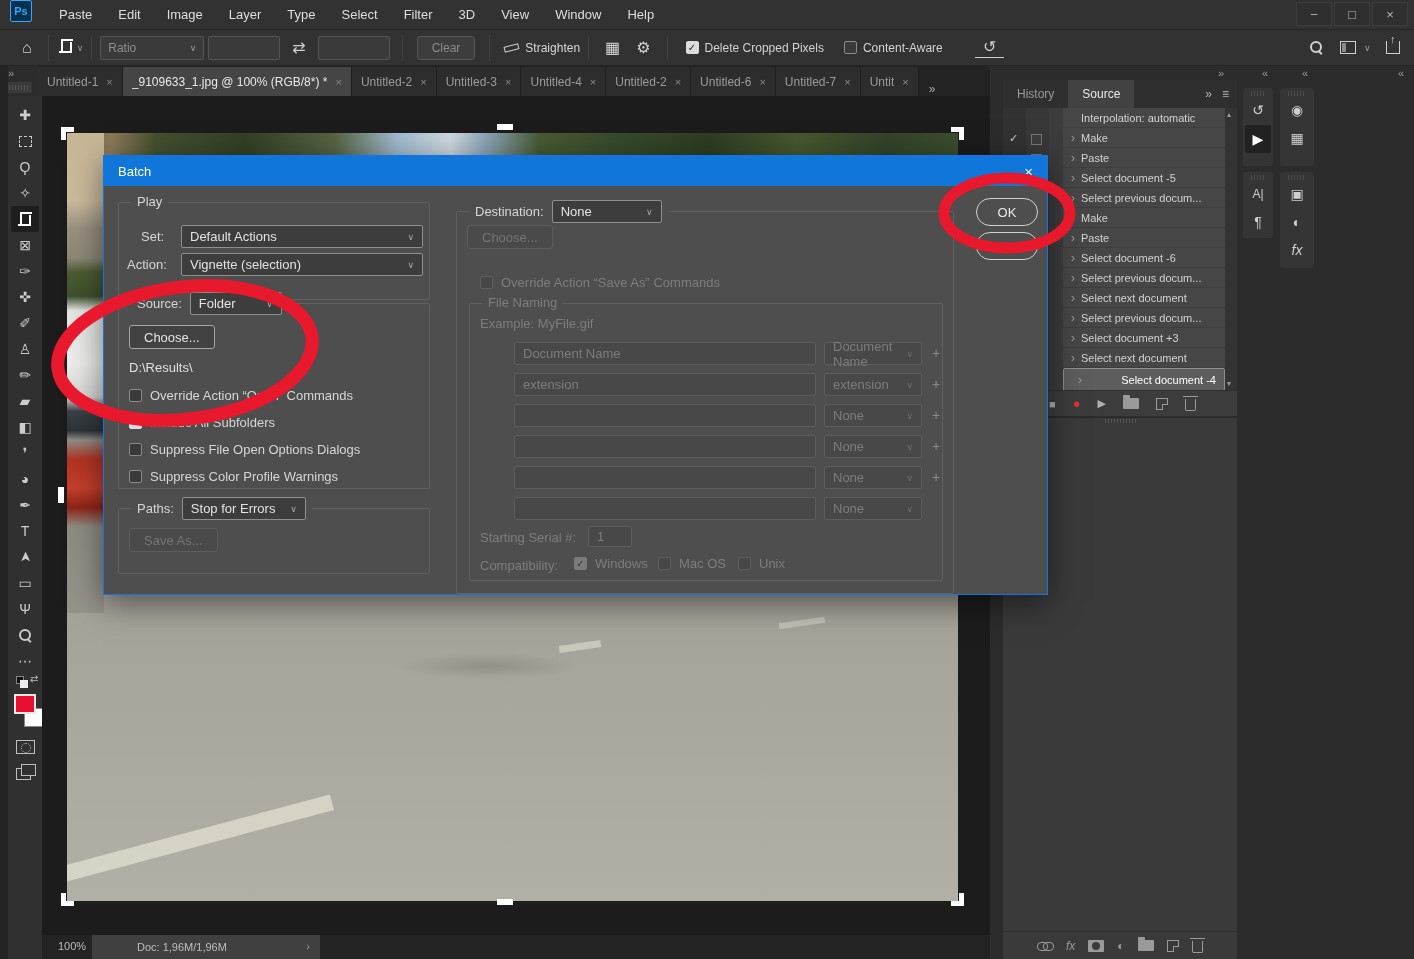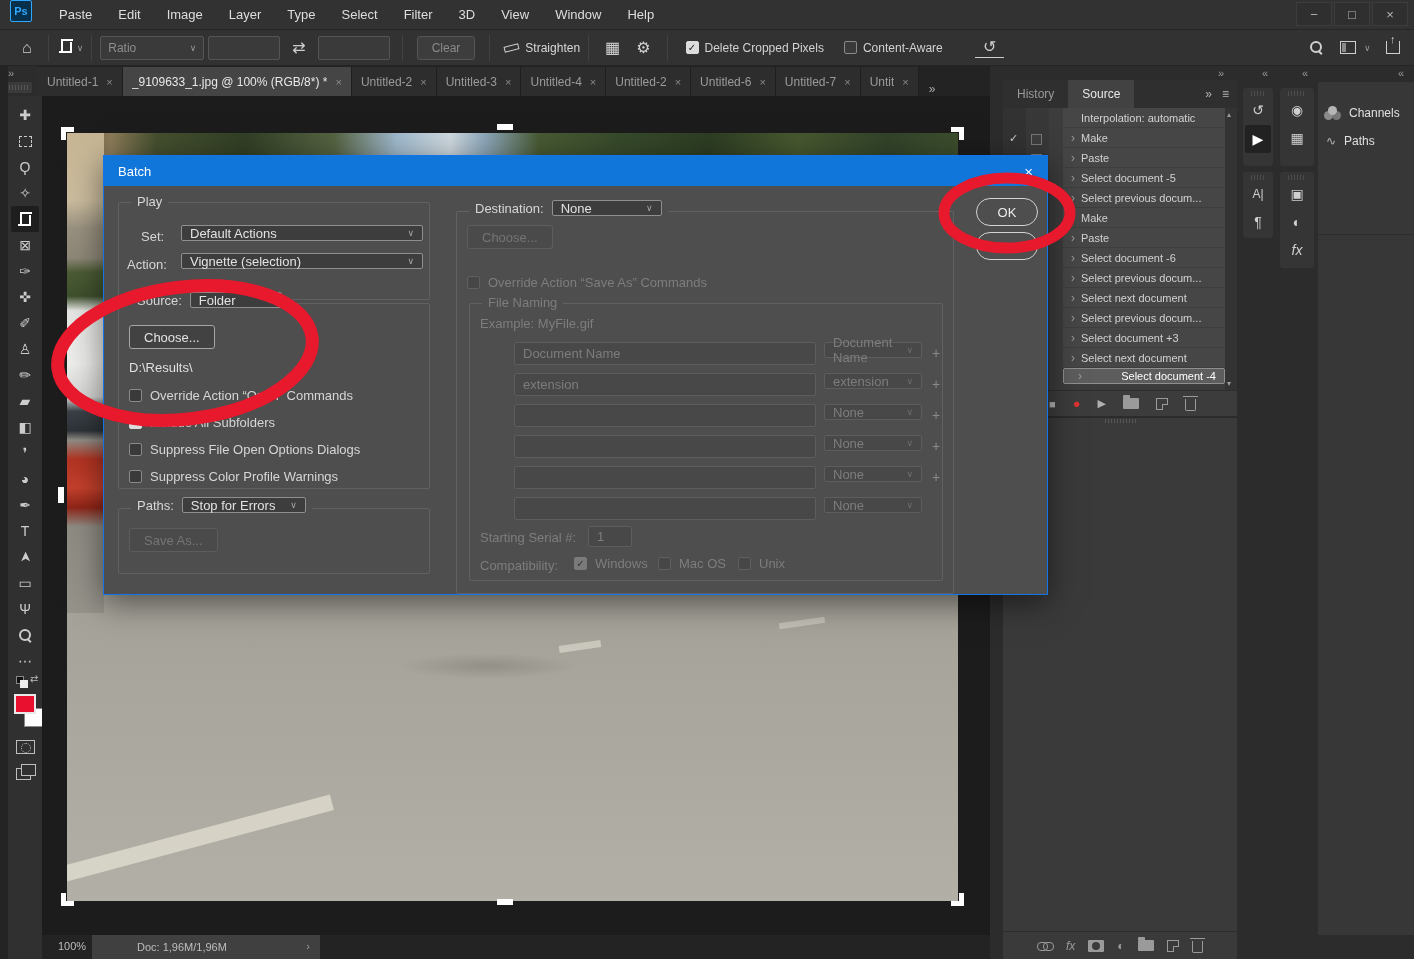--- a/index.html
+++ b/index.html
@@ -172,21 +172,21 @@
          border:1px solid #1473e6; box-shadow:0 8px 30px rgba(0,0,0,.5); z-index:40; font-size:13px; }
   .dlg-title { position:absolute; left:0; top:0; right:0; height:30px; background:#1176d9; color:#fff;
                display:flex; align-items:center; padding:0 14px; font-size:13px; }
   .dlg-x { margin-left:auto; font-size:15px; color:#eaf4ff; }
   .dlg-body { position:absolute; left:0; top:30px; right:0; bottom:0; color:#d9d9d9; }
   .grp { position:absolute; border:1px solid #616161; border-radius:2px; }
   .grp-legend { position:absolute; top:-9px; left:12px; background:#4e4e4e; padding:0 6px; color:#d6d6d6; }
   .grp-head { position:absolute; top:-12px; left:12px; background:#4e4e4e; padding:0 6px; display:flex; align-items:center; gap:8px; }
   .lbl { color:#d6d6d6; }
   .lbl.dim { color:#7d7d7d; }
-  .sel { height:16px; background:#3d3d3d; border:1px solid #8f8f8f; border-radius:2px; color:#e2e2e2;
+  .sel { height:23px; background:#3d3d3d; border:1px solid #8f8f8f; border-radius:2px; color:#e2e2e2;
          display:flex; align-items:center; justify-content:space-between; padding:0 8px; }
   .sel .caret { color:#a8a8a8; font-size:9px; margin-left:6px; }
   .sel.dis { background:#484848; border-color:#5d5d5d; color:#7d7d7d; }
   .sel.dis .caret { color:#6e6e6e; }
   .tin { height:23px; background:#3d3d3d; border:1px solid #6e6e6e; border-radius:2px; padding:0 8px; display:flex; align-items:center; }
   .tin.dis { background:#484848; border-color:#5d5d5d; color:#7d7d7d; }
   .btn { height:24px; background:#424242; border:1px solid #a5a5a5; border-radius:3px; color:#e3e3e3;
          display:inline-flex; align-items:center; justify-content:center; padding:0 14px; }
   .btn.dis { border-color:#5d5d5d; color:#757575; background:#4a4a4a; }
   .pill { position:absolute; width:62px; height:28px; border:1.5px solid #d2d2d2; border-radius:15px; background:transparent;
@@ -551,31 +551,20 @@
       <div class="wicon">▦</div>
     </div>
     <div class="well" style="left:40px;top:90px;width:34px;height:96px">
       <div class="wgrip"></div>
       <div class="wicon">▣</div>
       <div class="wicon">◐</div>
       <div class="wicon fxtxt">fx</div>
     </div>
   </div>
 
-  <div class="chpanel">
-    <div class="chrow" style="top:18px">
-      <span class="icon-channels"></span>
-      <span>Channels</span>
-    </div>
-    <div class="chrow" style="top:46px">
-      <span style="color:#b5b5b5">∿</span>
-      <span>Paths</span>
-    </div>
-    <div class="chdiv"></div>
-  </div>
 
   <div class="dlg">
     <div class="dlg-title">
       <span>Batch</span>
       <span class="dlg-x">×</span>
     </div>
     <div class="dlg-body">
 
       <div class="grp" style="left:14px;top:16px;width:312px;height:98px">
         <span class="grp-legend">Play</span>
@@ -634,21 +623,21 @@
 
       <div class="grp" style="left:352px;top:25px;width:498px;height:383px">
         <div class="grp-head">
           <span class="lbl">Destination:</span>
           <div class="sel" style="width:110px">
             <span>None</span>
             <span class="caret">∨</span>
           </div>
         </div>
         <div class="btn dis" style="position:absolute;left:10px;top:13px">Choose...</div>
-        <div class="ckline" style="left:10px;top:63px">
+        <div class="ckline" style="left:23px;top:63px">
           <span class="cb dis"></span>
           <span class="lbl dim">Override Action “Save As” Commands</span>
         </div>
 
         <div class="grp" style="left:12px;top:91px;width:474px;height:278px">
           <span class="grp-legend lbl dim">File Naming</span>
           <span class="lbl dim" style="position:absolute;left:10px;top:12px">Example: MyFile.gif</span>
           <div>
               <div class="fnrow" style="top:38px">
                 <div class="tin dis">Document Name</div>

